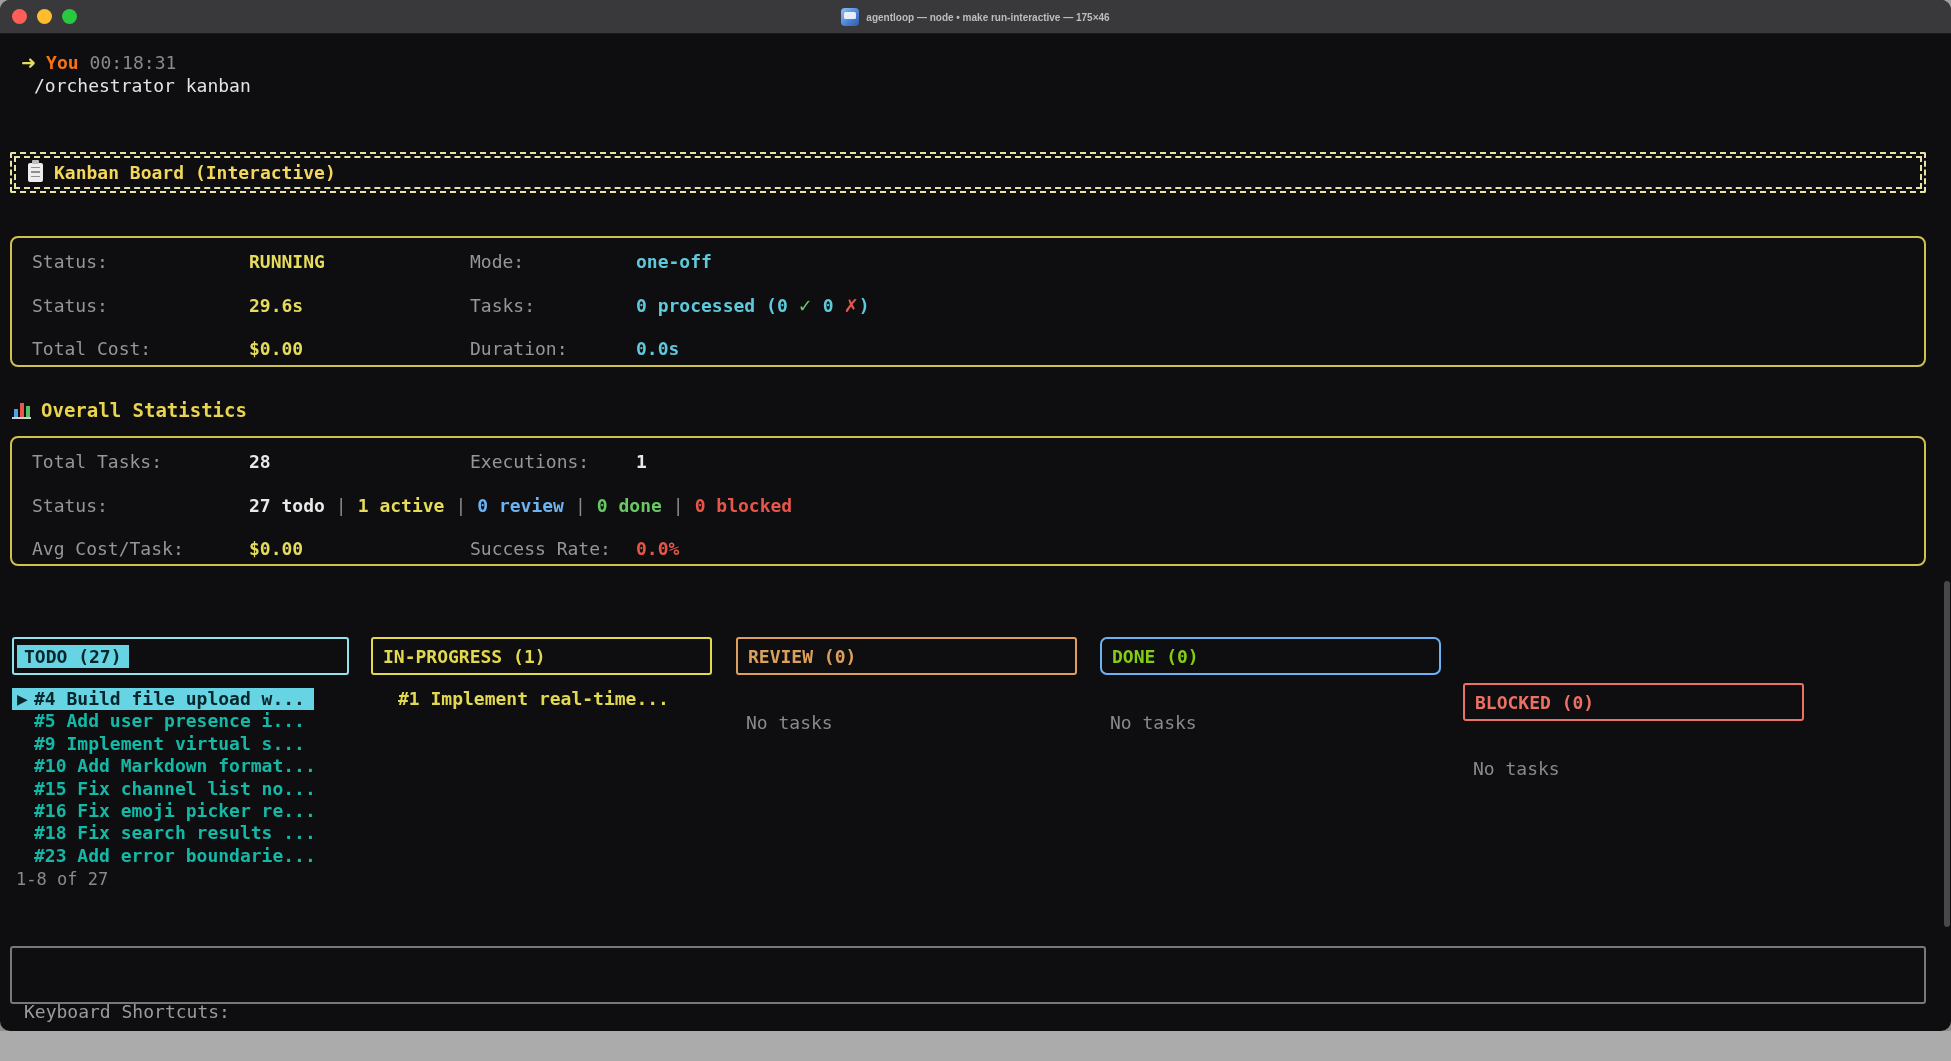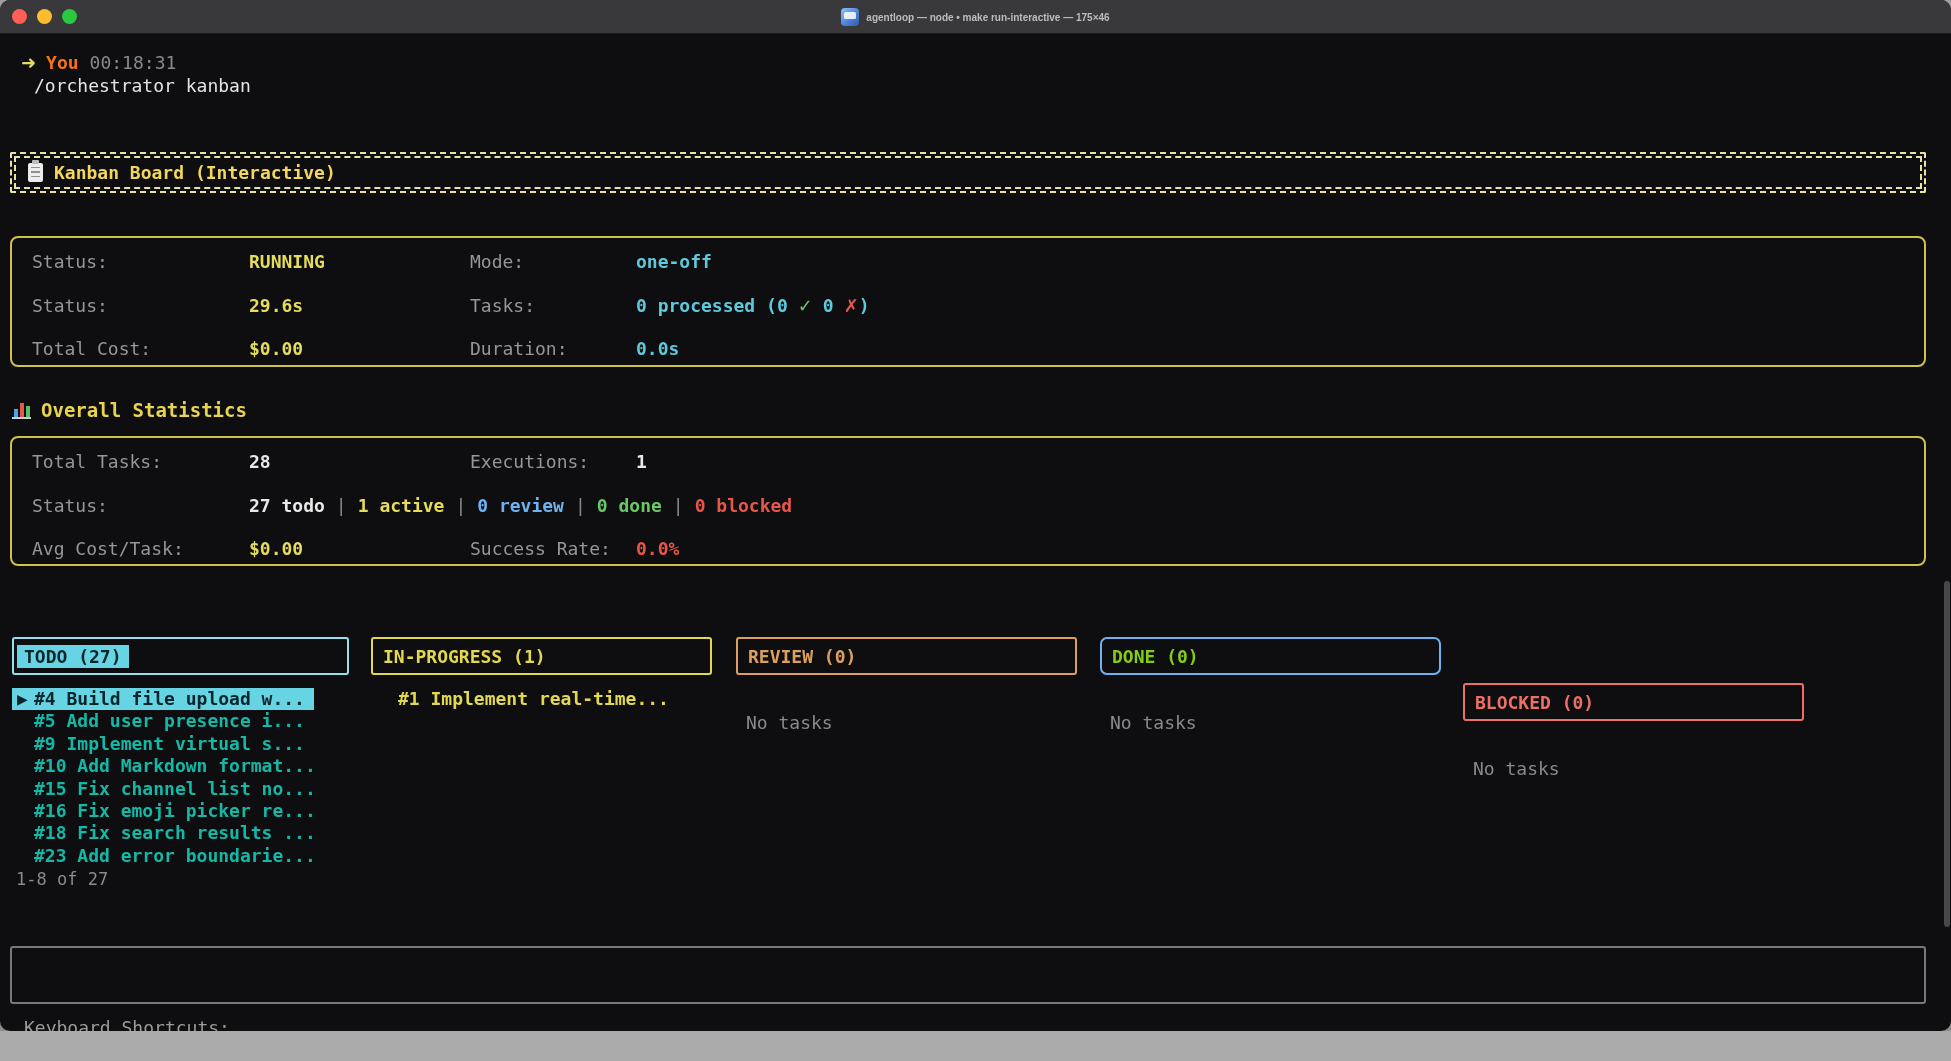--- a/index.html
+++ b/index.html
@@ -131,21 +131,21 @@
   }
   .marker { position:absolute; left:5px; top:0; font-size:14px; line-height:22.4px; font-family:"DejaVu Sans", sans-serif; }
   .kfooter { color:#8a8a8a; padding-left:4px; height:22.4px; line-height:22.4px; font-size:17px; font-weight:400; margin-top:1px; }
   .ip-item { color:#e3d94e; padding-left:27px; }
   .kempty { margin-top:37px; padding-left:10px; color:#8a8a8a; font-size:18px; }
 
   
   .shortcuts {
     position:absolute; left:10px; top:912px; width:1916px; height:58px;
     border:2px solid #787878; border-radius:3px;
-    padding:20px 12px; color:#9b9b9b; font-size:18px; line-height:24px; white-space:pre;
+    padding:4px 12px; color:#9b9b9b; font-size:18px; line-height:24px; white-space:pre;
   }
 
   .scrollbar {
     position:absolute; right:1px; top:547px; width:6px; height:346px;
     background:#525252; border-radius:3px; opacity:.85;
   }
   .desktop-strip { position:absolute; left:0; bottom:0; width:100%; height:30px; background:#ababab; }
 </style>
 </head>
 <body>

